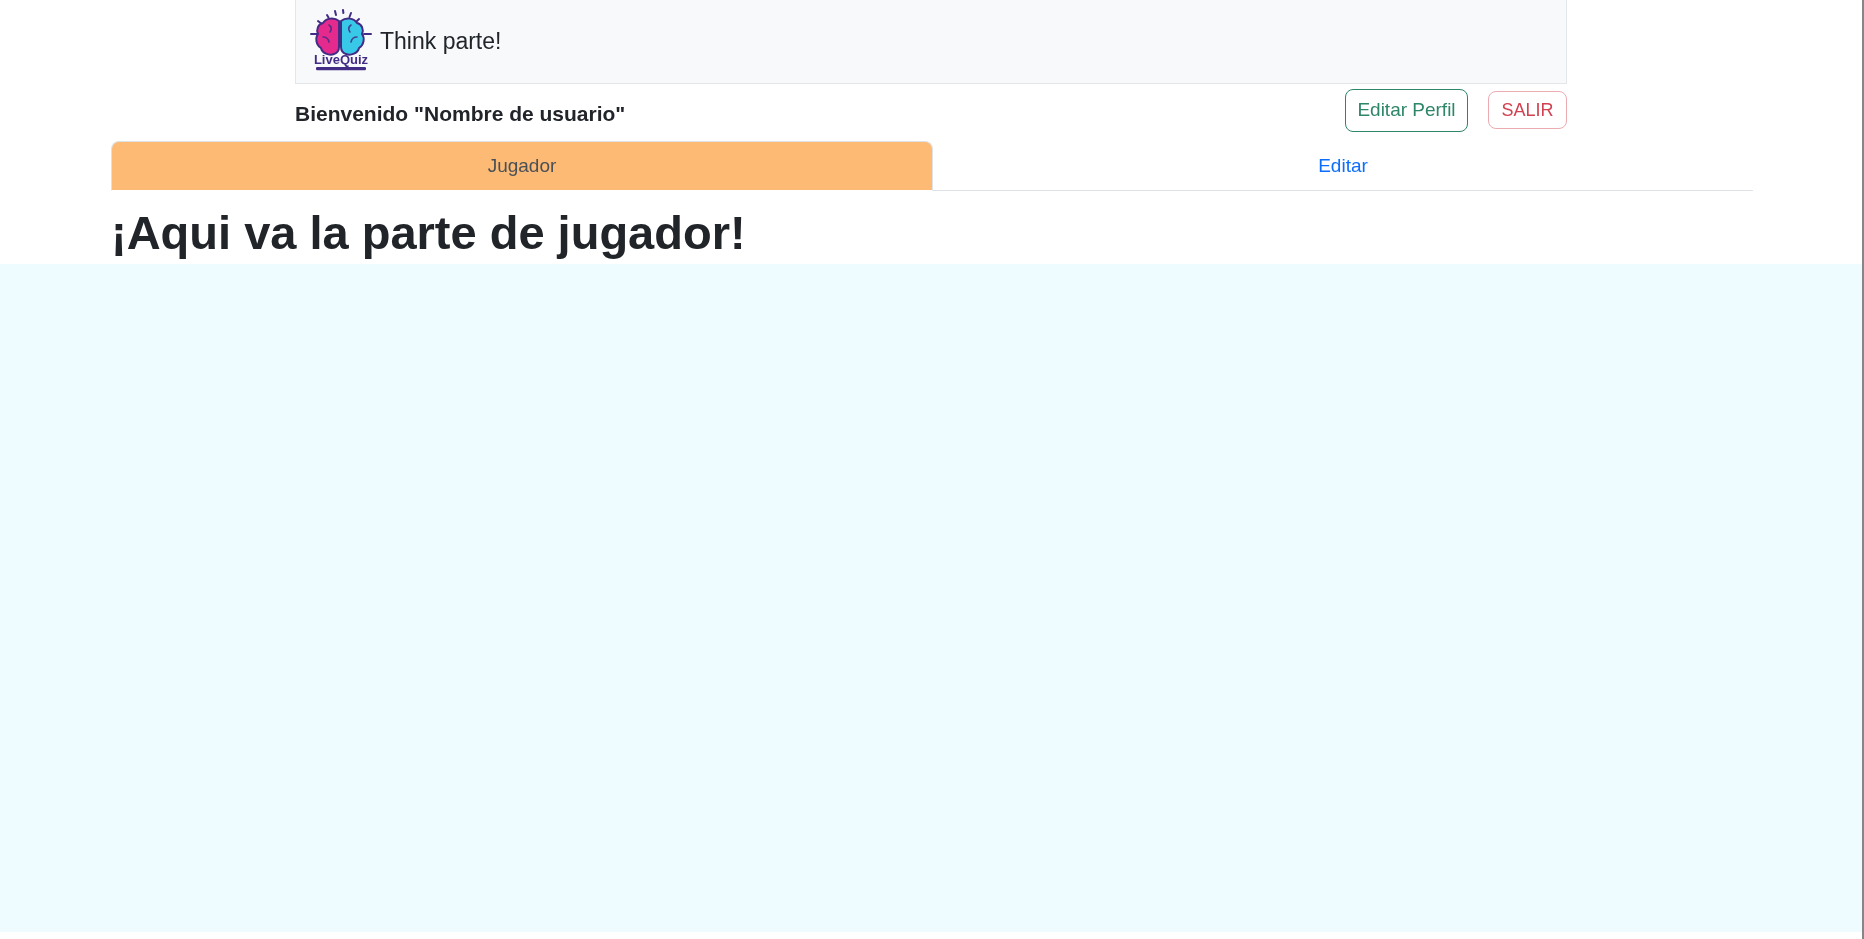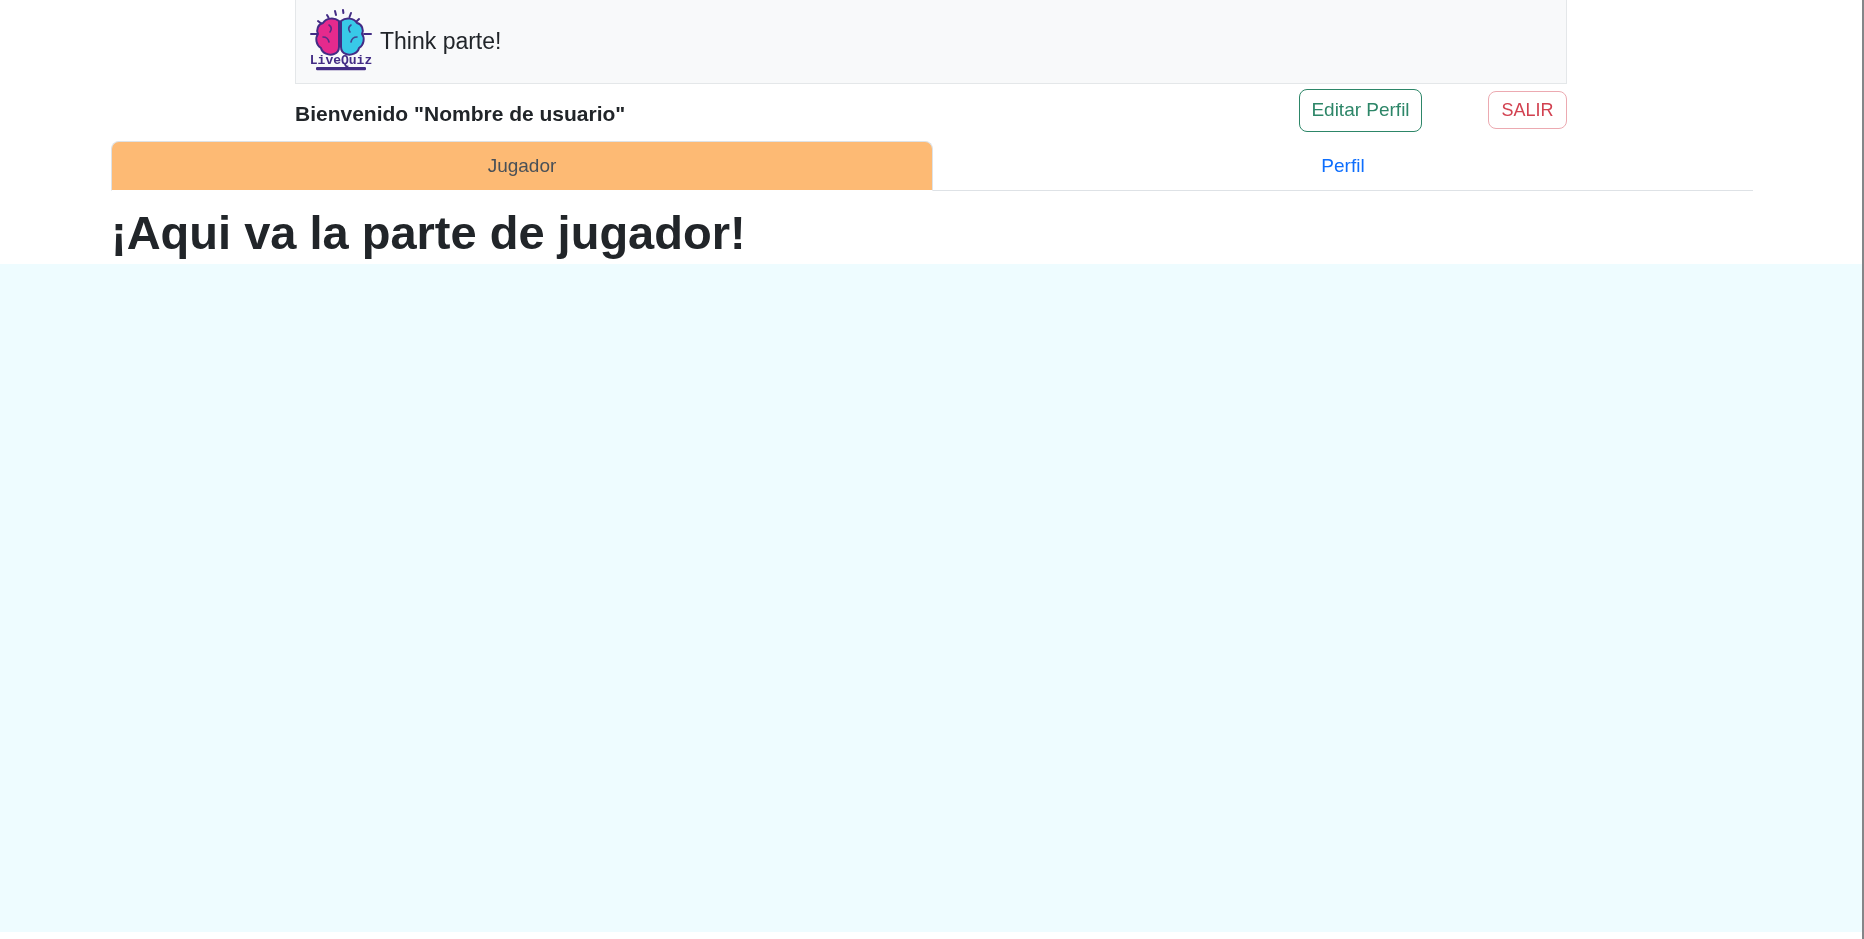--- a/index.html
+++ b/index.html
@@ -17,21 +17,20 @@
     width: 1272px; height: 84px;
     background: #f8f9fa;
     border: 1px solid #e4e7e9;
     border-top: none;
   }
   .logo {
     position: absolute;
     left: 12px; top: 7px;
     width: 66px; height: 64px;
     cursor: pointer;
-    font-family: Liberation Mono, monospace;
   }
   .tagline {
     position: absolute;
     left: 84px; top: 28px;
     font-size: 23px;
     color: #212529;
     white-space: nowrap;
   }
   
   .user-row {
@@ -64,21 +63,21 @@
   .btn-edit {
     border: 1px solid #2d8668;
     color: #2d8668;
     font-size: 19px;
     width: 123px; height: 43px;
   }
   .btn-logout {
     border: 1px solid #ecaab1;
     color: #d24150;
     font-size: 18px;
-    width: 79px; height: 38px; margin-left: 46px;
+    width: 79px; height: 38px;
   }
   
   .tabs {
     position: absolute;
     left: 111px; top: 141px;
     width: 1642px; height: 50px;
     display: flex;
     border-bottom: 1px solid #dee2e6;
   }
   .tab {
@@ -161,19 +160,19 @@
 <div class="user-row">
   <div class="welcome">Bienvenido "Nombre de usuario"</div>
   <div class="actions">
     <button class="btn btn-edit">Editar Perfil</button>
     <button class="btn btn-logout">SALIR</button>
   </div>
 </div>
 
 <nav class="tabs">
   <div class="tab active">Jugador</div>
-  <div class="tab inactive">Perfil</div>
+  <div class="tab inactive">Editar</div>
 </nav>
 
 <h1 class="page-title">¡Aqui va la parte de jugador!</h1>
 <div class="player-panel"></div>
 
 <div class="window-edge"></div>
 
 </body></html>

